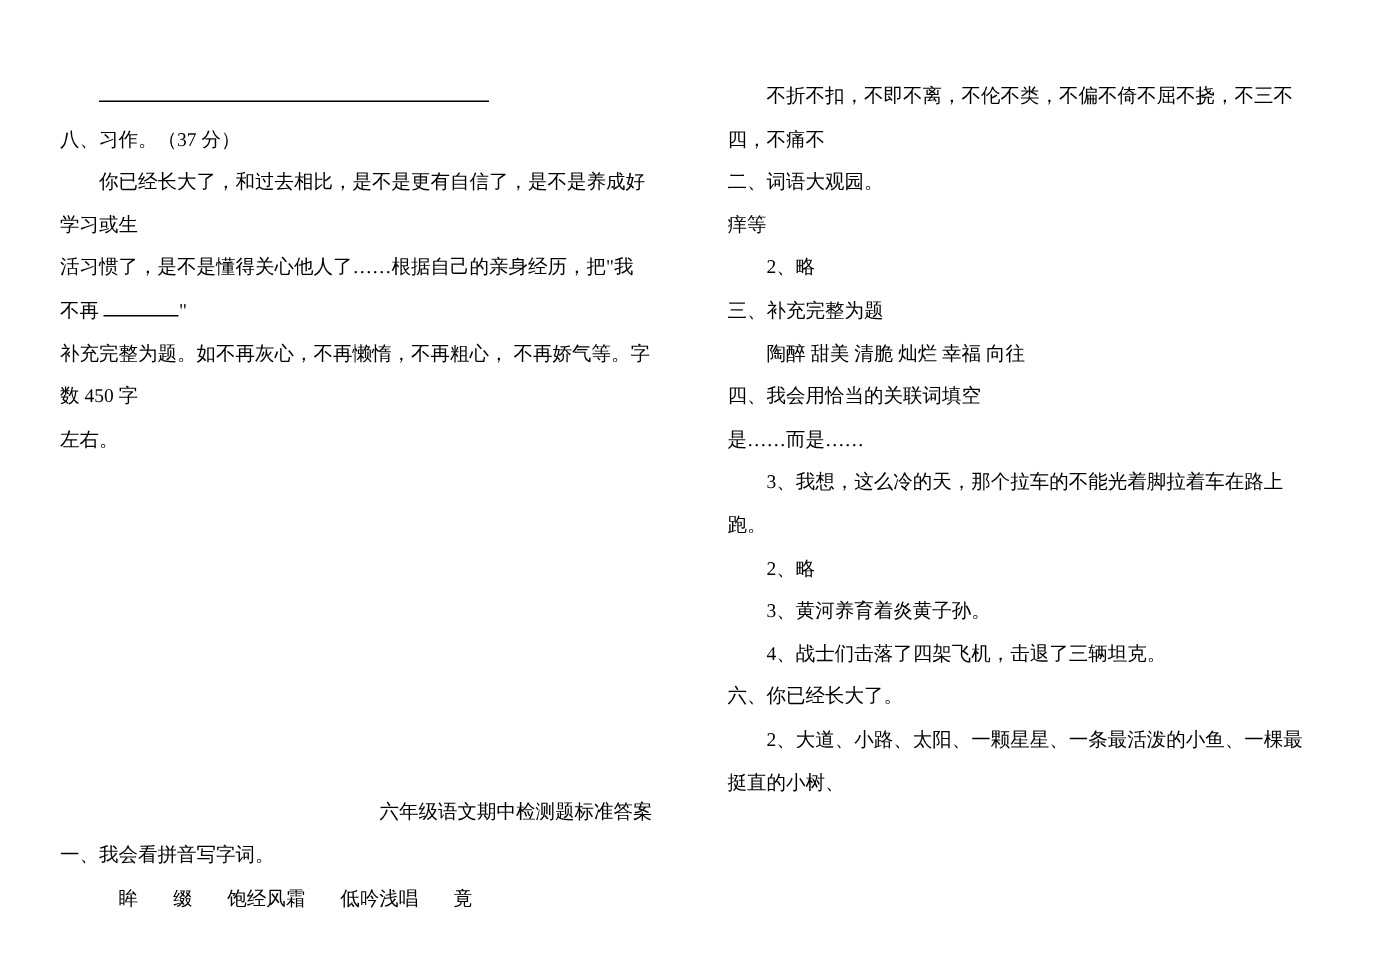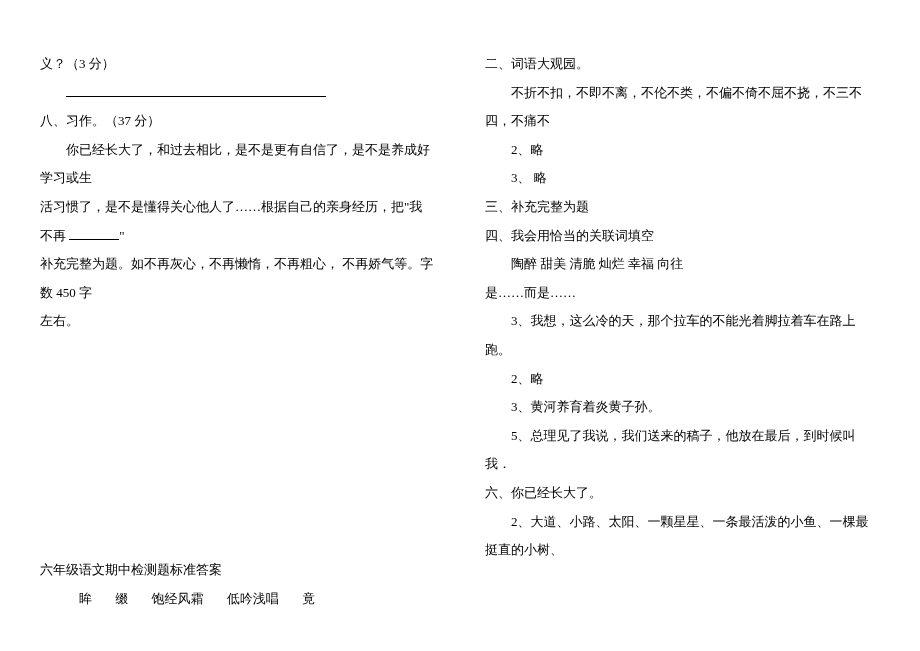--- a/index.html
+++ b/index.html
@@ -41,65 +41,65 @@
       height: 1em;
       vertical-align: baseline;
     }
     .blank {
       display: inline-block;
       border-bottom: 1px solid #000;
       width: 50px;
       height: 1em;
     }
     .center {
-      text-align: left;
+      text-align: right;
     }
     .spacer {
       height: 220px;
     }
     .pinyin-row {
       text-indent: 3em;
     }
     .pinyin-row span {
       margin-right: 20px;
     }
   </style>
 </head>
 <body>
 
 <div class="column col-left">
-  <div class="line">义？（3 分）</div>
   <div class="line indent"><span class="underline"></span></div>
   <div class="line">八、习作。（37 分）</div>
   <div class="line indent">你已经长大了，和过去相比，是不是更有自信了，是不是养成好学习或生</div>
   <div class="line">
     <span>活习惯了，是不是懂得关心他人了……根据自己的亲身经历，把"我不再 </span><span class="blank"></span><span>" </span>
   </div>
   <div class="line">补充完整为题。如不再灰心，不再懒惰，不再粗心，  不再娇气等。字数 450 字</div>
   <div class="line">左右。</div>
   <div class="spacer"></div>
   <div class="line center">六年级语文期中检测题标准答案</div>
+  <div class="line">一、我会看拼音写字词。</div>
   <div class="line pinyin-row">
     <span>眸</span>
     <span>缀</span>
     <span>饱经风霜</span>
     <span>低吟浅唱</span>
     <span>竟</span>
   </div>
 </div>
 
 <div class="column col-right">
+  <div class="line indent">不折不扣，不即不离，不伦不类，不偏不倚不屈不挠，不三不四，不痛不</div>
   <div class="line">二、词语大观园。</div>
-  <div class="line indent">不折不扣，不即不离，不伦不类，不偏不倚不屈不挠，不三不四，不痛不</div>
+  <div class="line">痒等</div>
   <div class="line indent">2、略</div>
-  <div class="line indent">3、 略</div>
   <div class="line">三、补充完整为题</div>
+  <div class="line indent">陶醉  甜美  清脆  灿烂  幸福  向往</div>
   <div class="line">四、我会用恰当的关联词填空</div>
-  <div class="line indent">陶醉  甜美  清脆  灿烂  幸福  向往</div>
   <div class="line">是……而是……</div>
   <div class="line indent">3、我想，这么冷的天，那个拉车的不能光着脚拉着车在路上跑。</div>
   <div class="line indent">2、略</div>
   <div class="line indent">3、黄河养育着炎黄子孙。</div>
-  <div class="line indent">5、总理见了我说，我们送来的稿子，他放在最后，到时候叫我．</div>
+  <div class="line indent">4、战士们击落了四架飞机，击退了三辆坦克。</div>
   <div class="line">六、你已经长大了。</div>
   <div class="line indent">2、大道、小路、太阳、一颗星星、一条最活泼的小鱼、一棵最挺直的小树、</div>
 
 </div>
 
 </body></html>

